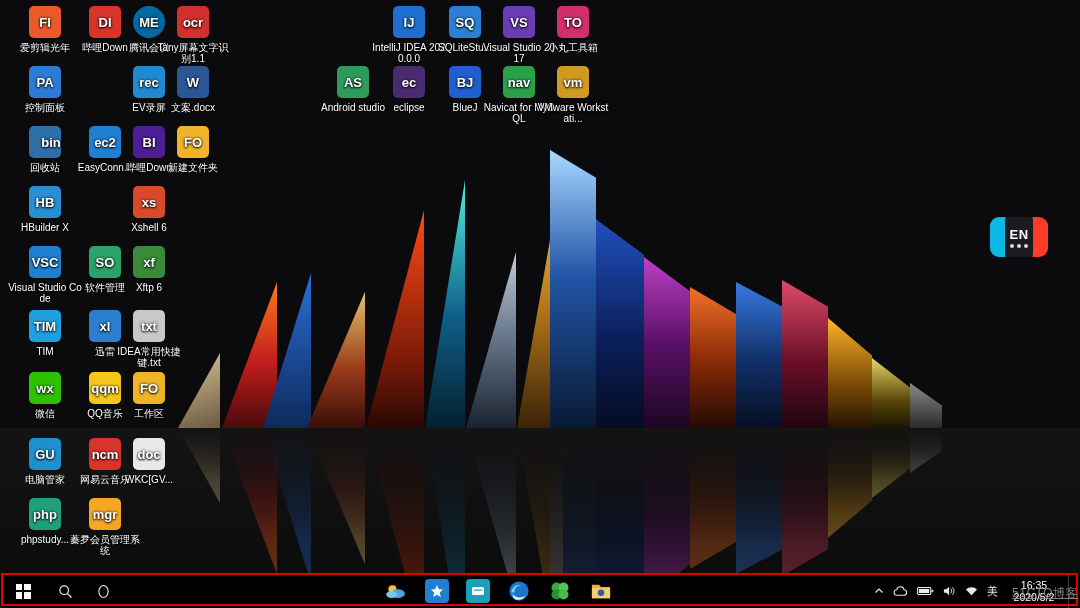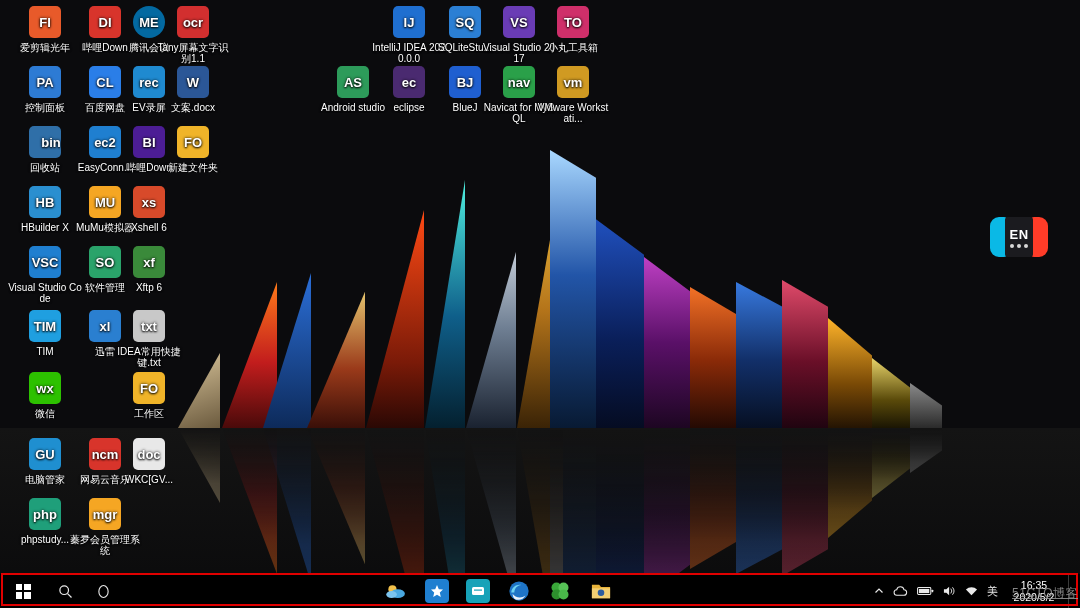--- a/index.html
+++ b/index.html
@@ -316,24 +316,20 @@
       <span class="label">Visual Studio 2017</span>
     </div>
     <div class="dicon" style="left: 536px; top: 6px;">
       <div class="glyph" style="background: rgb(207, 47, 106);">TO</div>
       <span class="label">小丸工具箱</span>
     </div>
     <div class="dicon" style="left: 8px; top: 66px;">
       <div class="glyph" style="background: rgb(45, 123, 212);">PA</div>
       <span class="label">控制面板</span>
     </div>
-    <div class="dicon" style="left: 68px; top: 66px;">
-      <div class="glyph" style="background: rgb(42, 126, 232);">CL</div>
-      <span class="label">百度网盘</span>
-    </div>
     <div class="dicon" style="left: 112px; top: 66px;">
       <div class="glyph" style="background: rgb(31, 138, 208);">rec</div>
       <span class="label">EV录屏</span>
     </div>
     <div class="dicon" style="left: 156px; top: 66px;">
       <div class="glyph" style="background: rgb(43, 87, 151);">W</div>
       <span class="label">文案.docx</span>
     </div>
     <div class="dicon" style="left: 316px; top: 66px;">
       <div class="glyph" style="background: rgb(45, 155, 90);">AS</div>
@@ -368,24 +364,20 @@
       <span class="label">哔哩Down</span>
     </div>
     <div class="dicon" style="left: 156px; top: 126px;">
       <div class="glyph" style="background: rgb(240, 180, 41);">FO</div>
       <span class="label">新建文件夹</span>
     </div>
     <div class="dicon" style="left: 8px; top: 186px;">
       <div class="glyph" style="background: rgb(42, 143, 208);">HB</div>
       <span class="label">HBuilder X</span>
     </div>
-    <div class="dicon" style="left: 68px; top: 186px;">
-      <div class="glyph" style="background: rgb(245, 166, 35);">MU</div>
-      <span class="label">MuMu模拟器</span>
-    </div>
     <div class="dicon" style="left: 112px; top: 186px;">
       <div class="glyph" style="background: rgb(216, 74, 42);">xs</div>
       <span class="label">Xshell 6</span>
     </div>
     <div class="dicon" style="left: 8px; top: 246px;">
       <div class="glyph" style="background: rgb(31, 127, 208);">VSC</div>
       <span class="label">Visual Studio Code</span>
     </div>
     <div class="dicon" style="left: 68px; top: 246px;">
       <div class="glyph" style="background: rgb(42, 163, 106);">SO</div>
@@ -403,20 +395,24 @@
       <div class="glyph" style="background: rgb(42, 127, 208);">xl</div>
       <span class="label">迅雷</span>
     </div>
     <div class="dicon" style="left: 8px; top: 372px;">
       <div class="glyph" style="background: rgb(45, 193, 0);">wx</div>
       <span class="label">微信</span>
     </div>
     <div class="dicon" style="left: 112px; top: 310px;">
       <div class="glyph" style="background: rgb(200, 200, 200);">txt</div>
       <span class="label">IDEA常用快捷键.txt</span>
+    </div>
+    <div class="dicon" style="left: 68px; top: 372px;">
+      <div class="glyph" style="background: rgb(245, 197, 24);">qqm</div>
+      <span class="label">QQ音乐</span>
     </div>
     <div class="dicon" style="left: 112px; top: 372px;">
       <div class="glyph" style="background: rgb(240, 180, 41);">FO</div>
       <span class="label">工作区</span>
     </div>
     <div class="dicon" style="left: 8px; top: 438px;">
       <div class="glyph" style="background: rgb(31, 143, 208);">GU</div>
       <span class="label">电脑管家</span>
     </div>
     <div class="dicon" style="left: 68px; top: 438px;">

